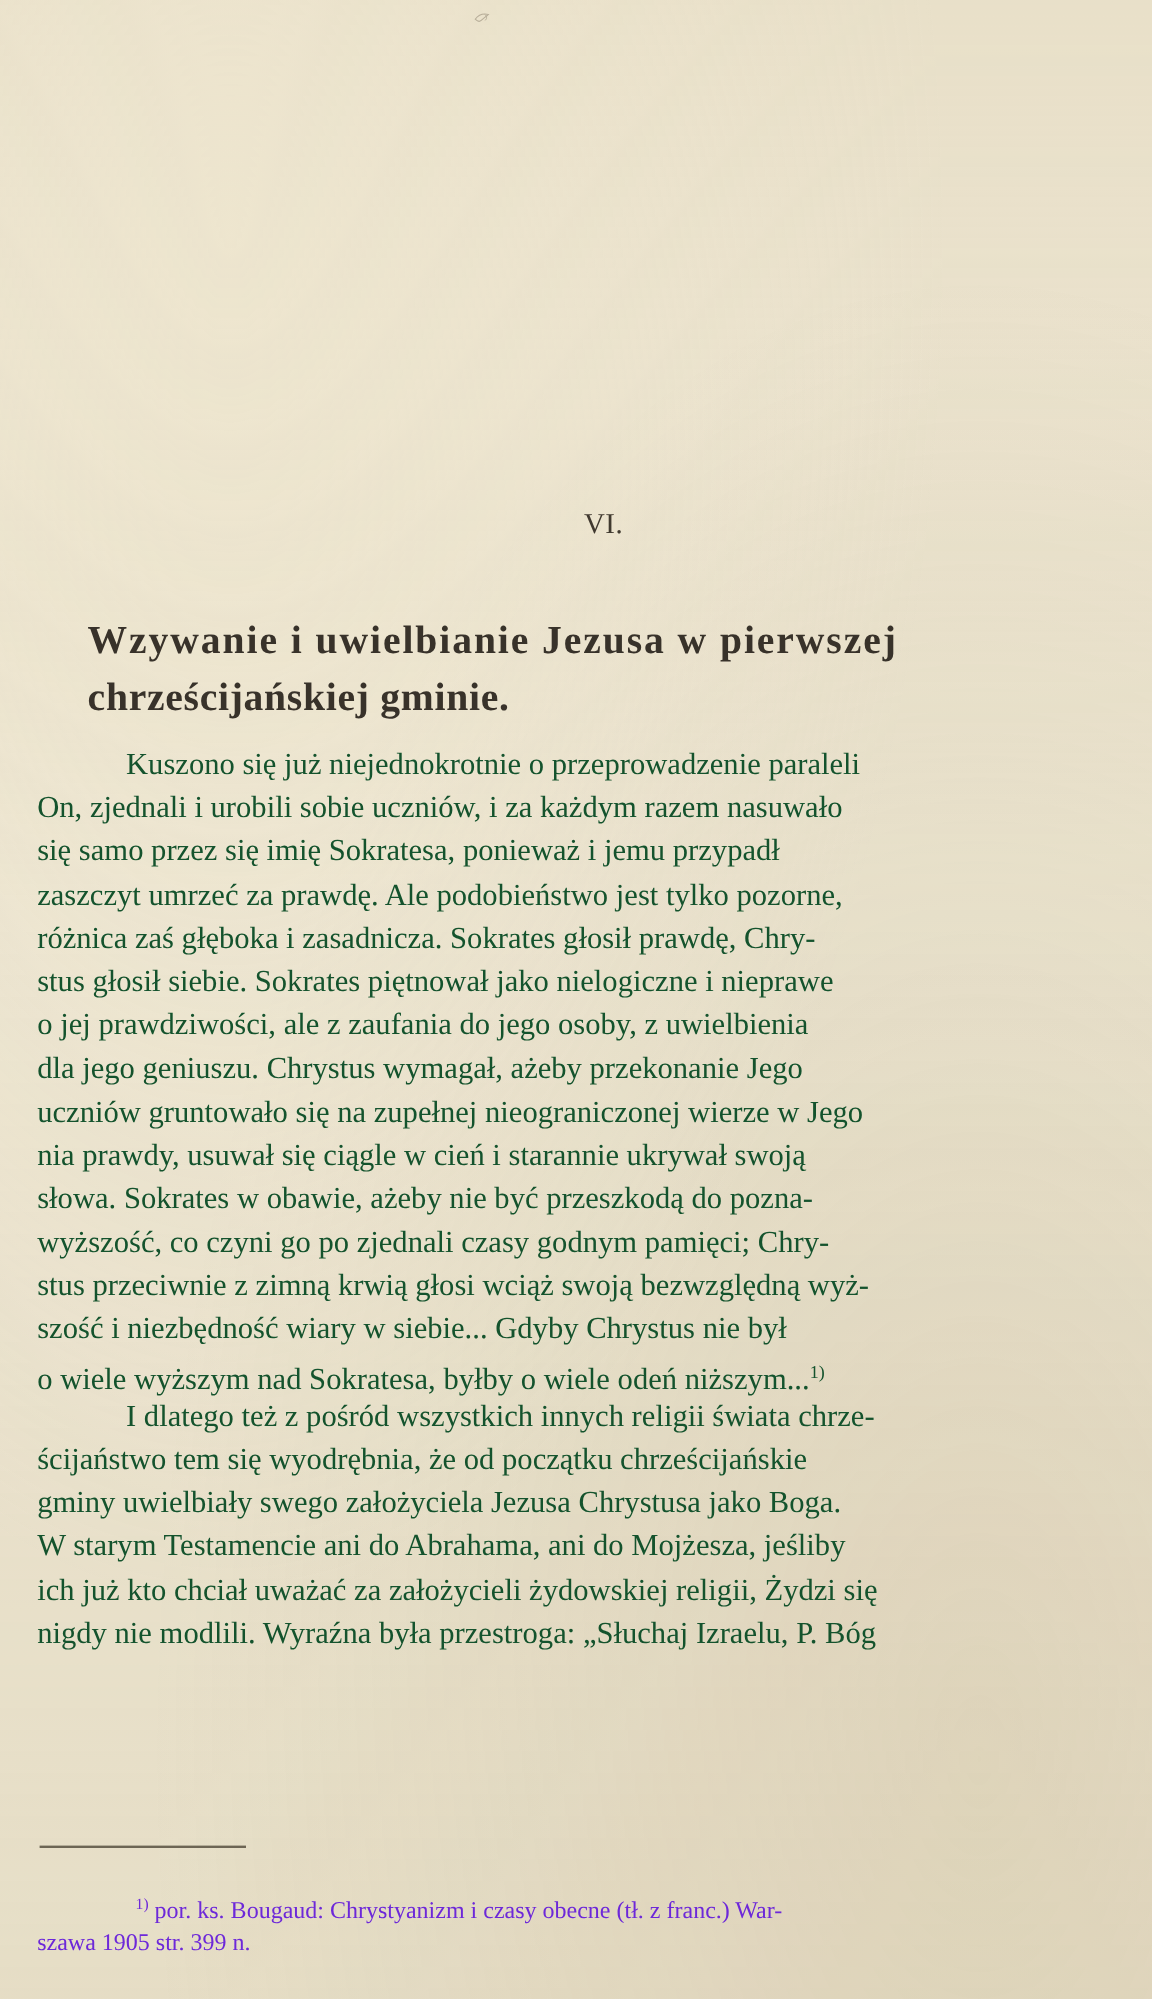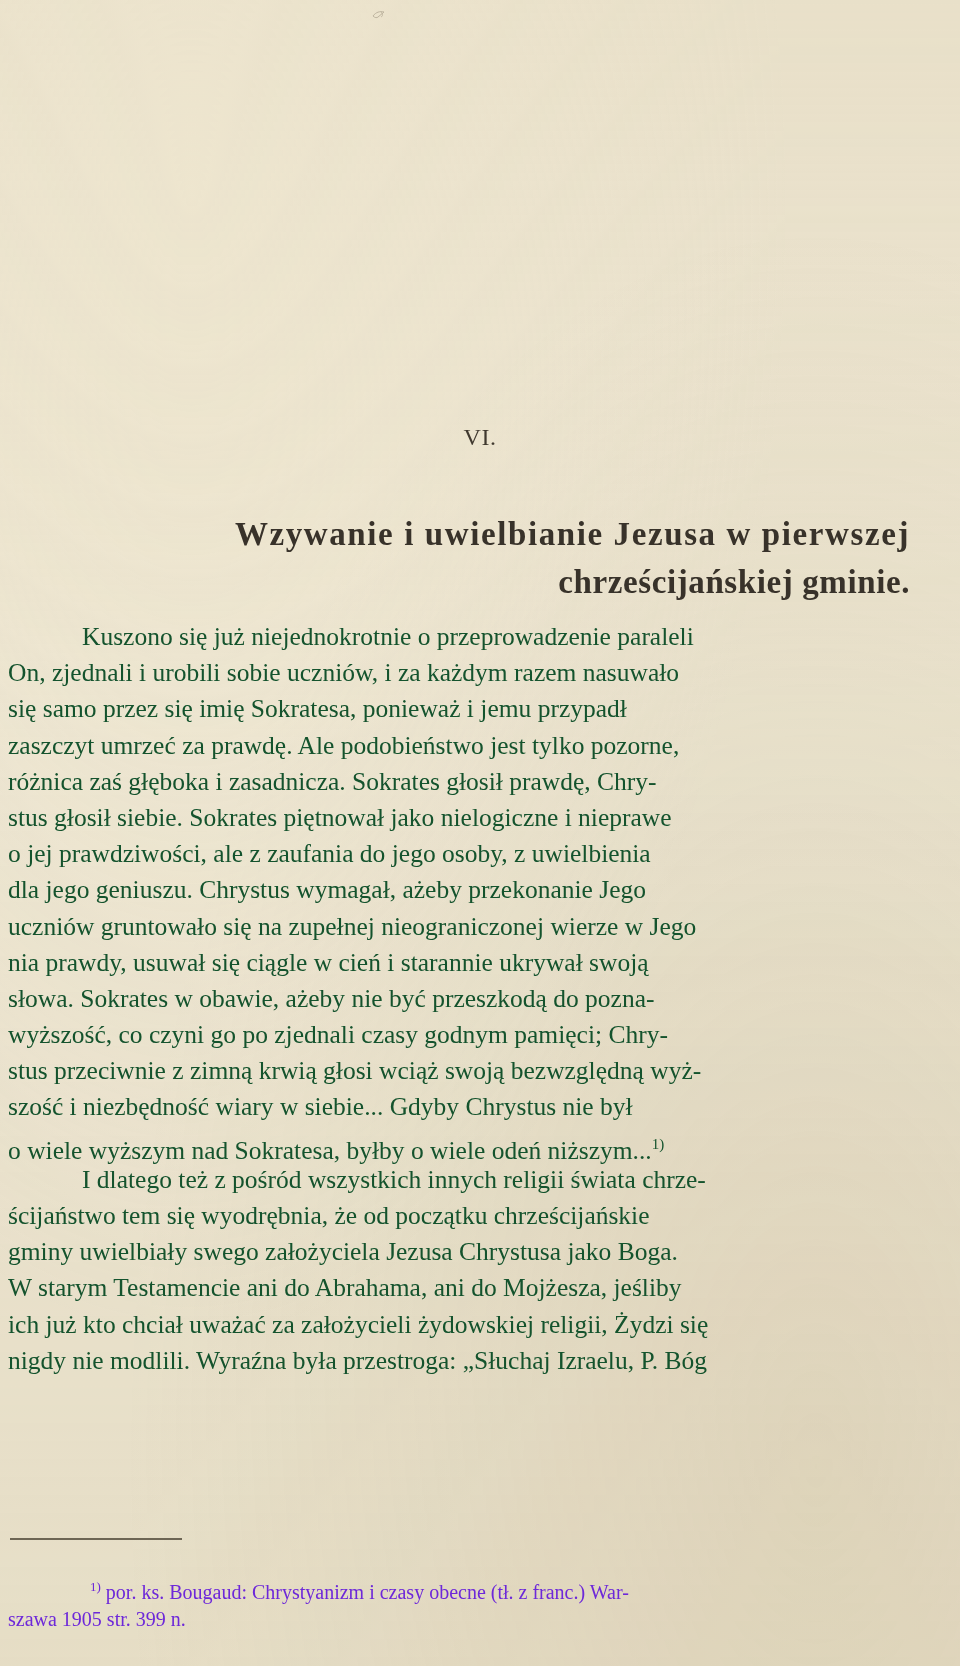--- a/index.html
+++ b/index.html
@@ -23,20 +23,21 @@
     background:
       radial-gradient(ellipse at 20% 12%, rgba(255,253,245,0.55) 0%, rgba(255,253,245,0) 55%),
       radial-gradient(ellipse at 85% 88%, rgba(206,196,172,0.30) 0%, rgba(206,196,172,0) 60%),
       linear-gradient(180deg, rgba(241,236,221,0.6) 0%, rgba(236,229,211,0.25) 45%, rgba(230,222,200,0.45) 100%);
     mix-blend-mode: multiply;
     opacity: 0.9;
   }
   .page {
     position: absolute;
     inset: 0;
+    margin-left: 23px;
   }
 
   
   .ink-speck {
     position: absolute;
     left: 371px;
     top: 9px;
     width: 16px;
     height: 12px;
     opacity: 0.45;
@@ -53,21 +54,21 @@
     letter-spacing: 0.5px;
     color: #40392f;
   }
 
   
   .page-title {
     position: absolute;
     top: 488px;
     left: 50px;
     width: 860px;
-    text-align: right;
+    text-align: left;
     font-size: 33px;
     line-height: 48px;
     letter-spacing: 0.6px;
     color: #38322a;
   }
   .page-title .title-line {
     display: block;
     white-space: nowrap;
   }
   .page-title .title-line-1 {

